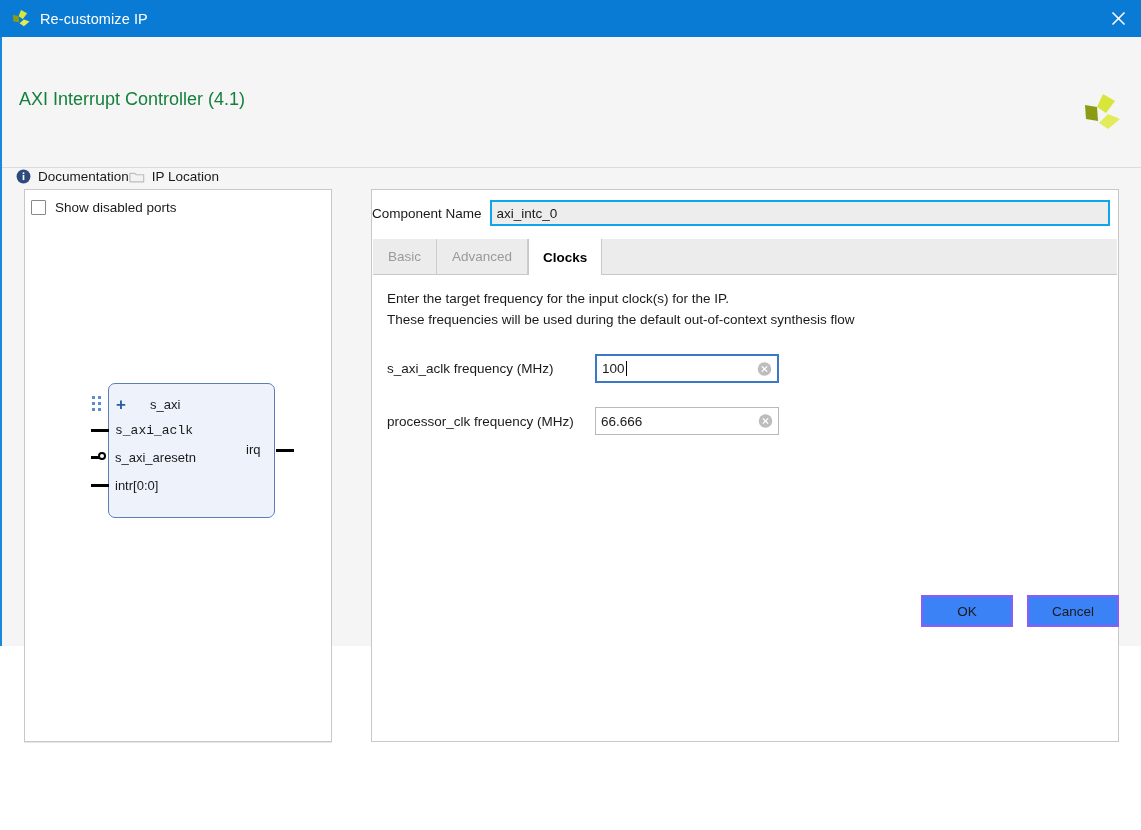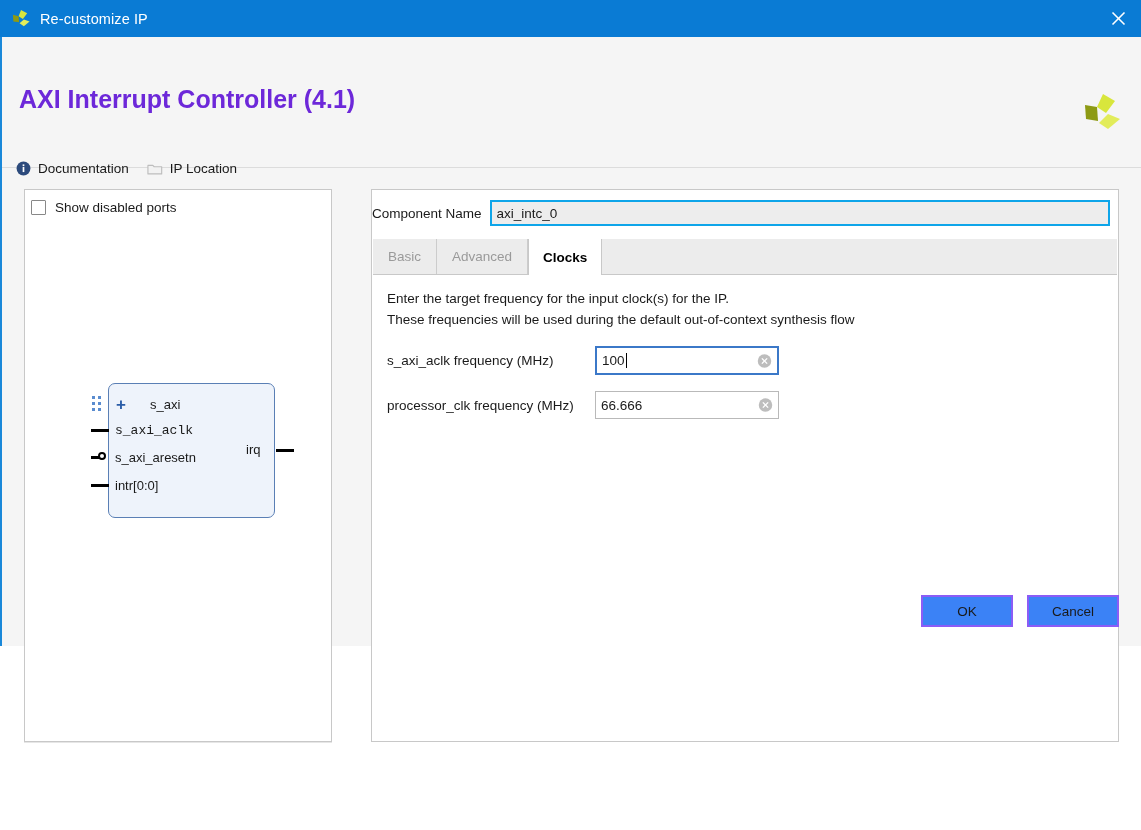--- a/index.html
+++ b/index.html
@@ -65,35 +65,34 @@
     position: relative;
     flex: 0 0 auto;
     height: 131px;
     background: #f5f5f5;
     border-bottom: 1px solid #dcdcdc;
   }
   #ip-title {
     position: absolute;
     left: 17px; top: 62px;
     transform: translateY(-50%);
-    font-size: 25px;
-    font-weight: bold;
-    color: #6d28d9;
+    font-size: 18px;
+    font-weight: normal;
+    color: #15803d;
   }
   #header-logo {
     position: absolute;
     right: 20px; top: 55px;
     width: 40px; height: 42px;
   }
   #toolbar {
     position: absolute;
-    left: 14px; top: 124px;
-    display: flex;
-    align-items: center;
-    gap: 18px;
+    left: 14px; top: 132px;
+    display: flex;
+    align-items: center;
   }
   .toolbar-item {
     display: flex;
     align-items: center;
     gap: 7px;
     font-size: 13.5px;
     color: #1a1a1a;
     cursor: default;
   }
   .toolbar-icon { display: flex; align-items: center; }
@@ -259,21 +258,21 @@
     padding: 13px 0 0 14px;
   }
   .instruction {
     font-size: 13.5px;
     color: #1a1a1a;
     line-height: 21px;
   }
   .freq-row {
     display: flex;
     align-items: center;
-    margin-top: 16px;
+    margin-top: 24px;
   }
   .freq-label {
     font-size: 13.5px;
     color: #1a1a1a;
     white-space: nowrap;
   }
   #row-aclk .freq-label { width: 208px; }
   #row-proc .freq-label { width: 208px; }
   .freq-input {
     position: relative;

